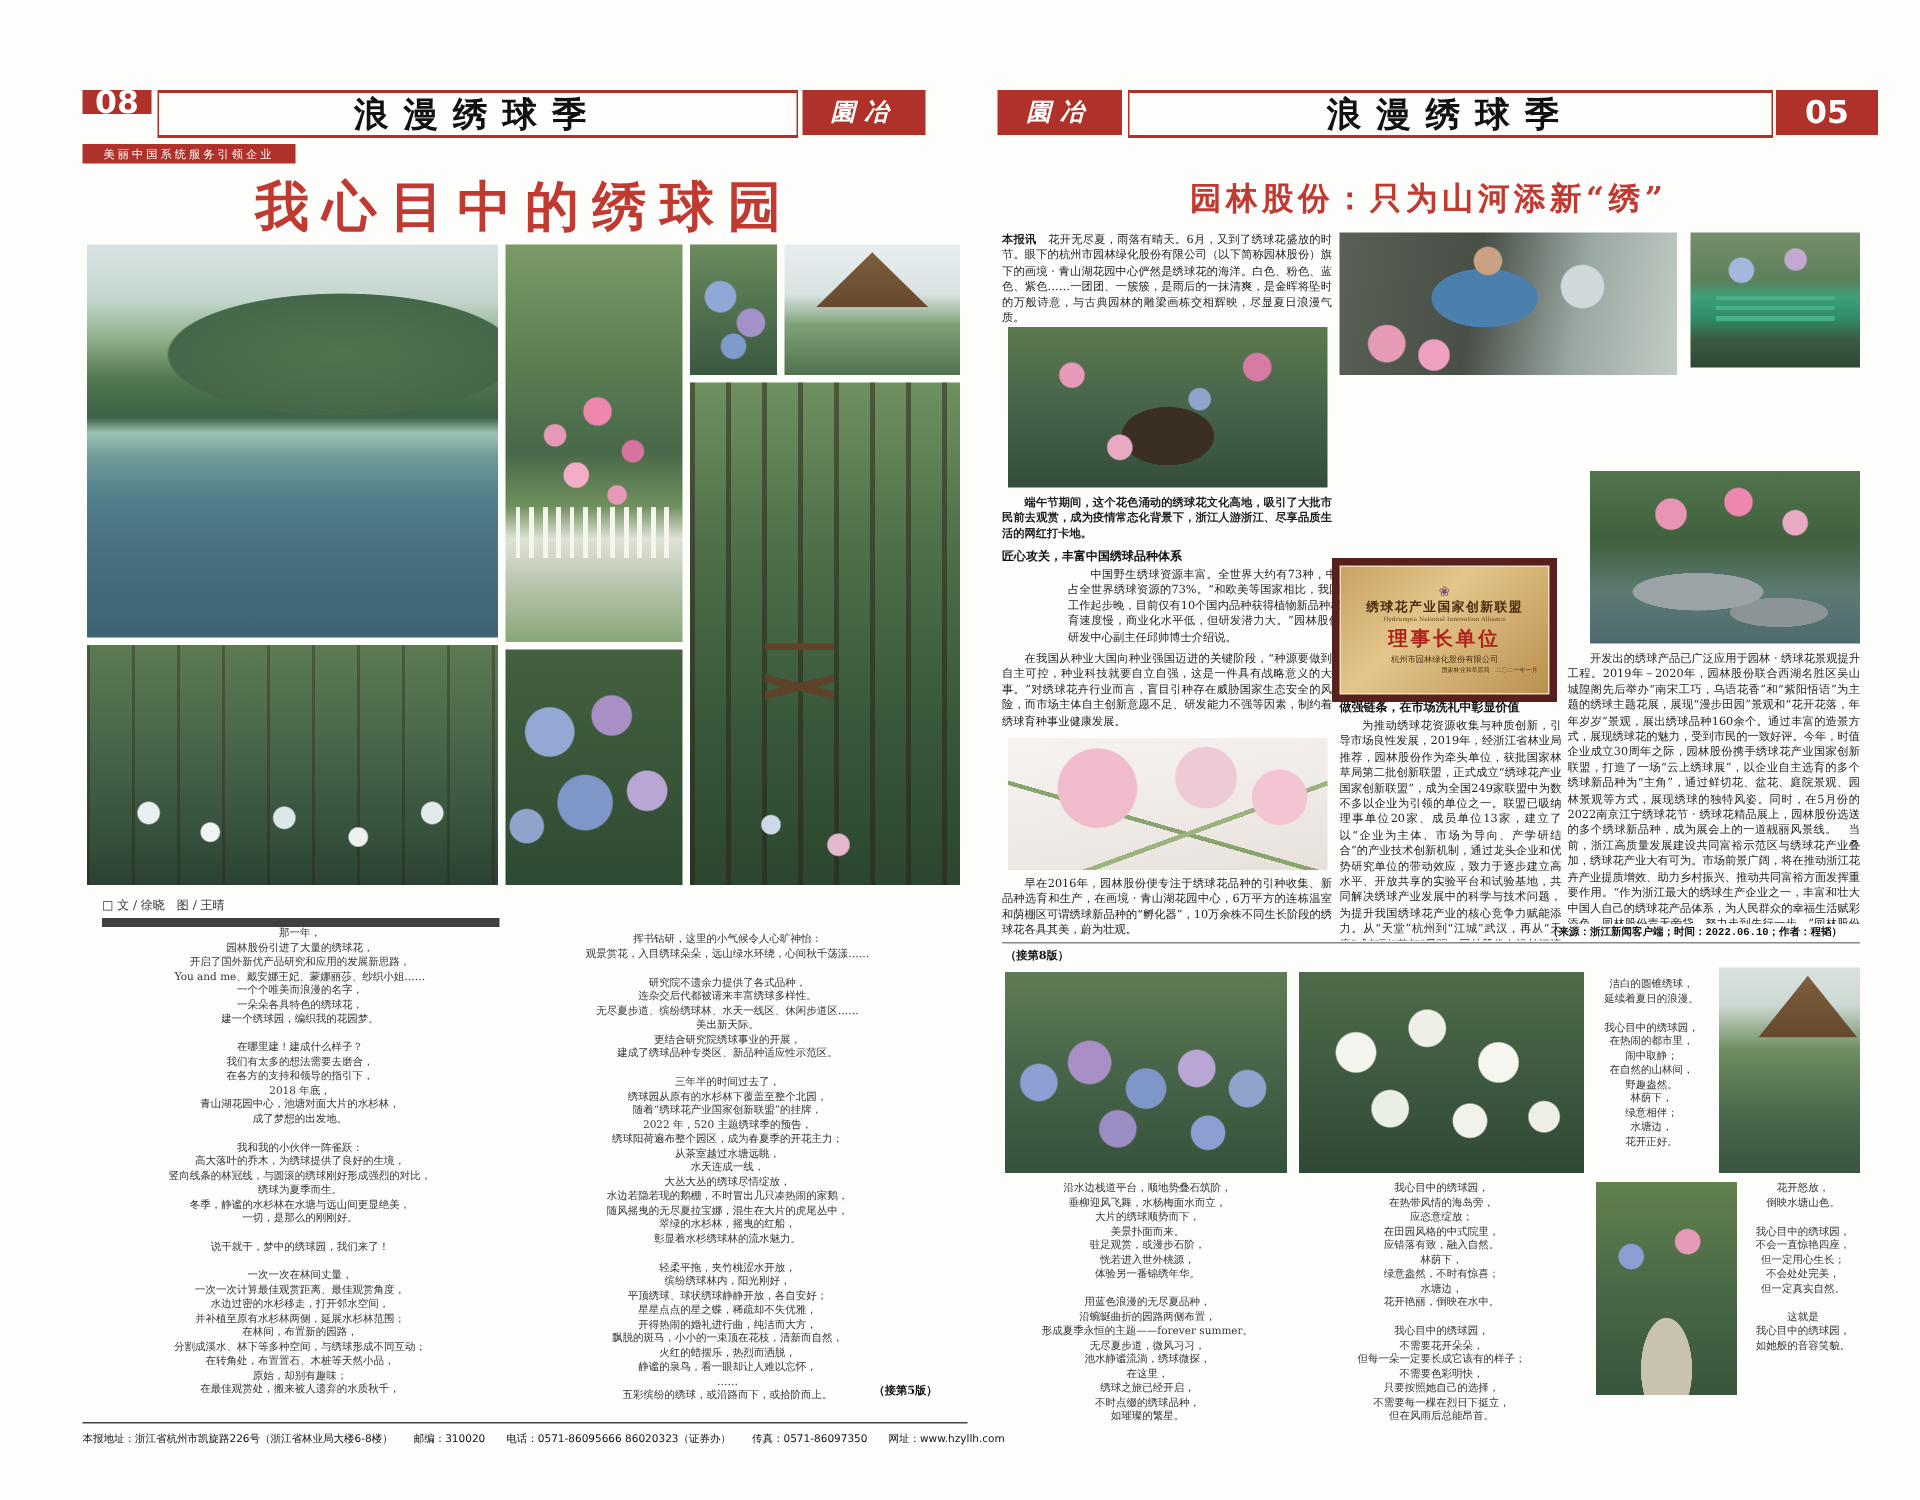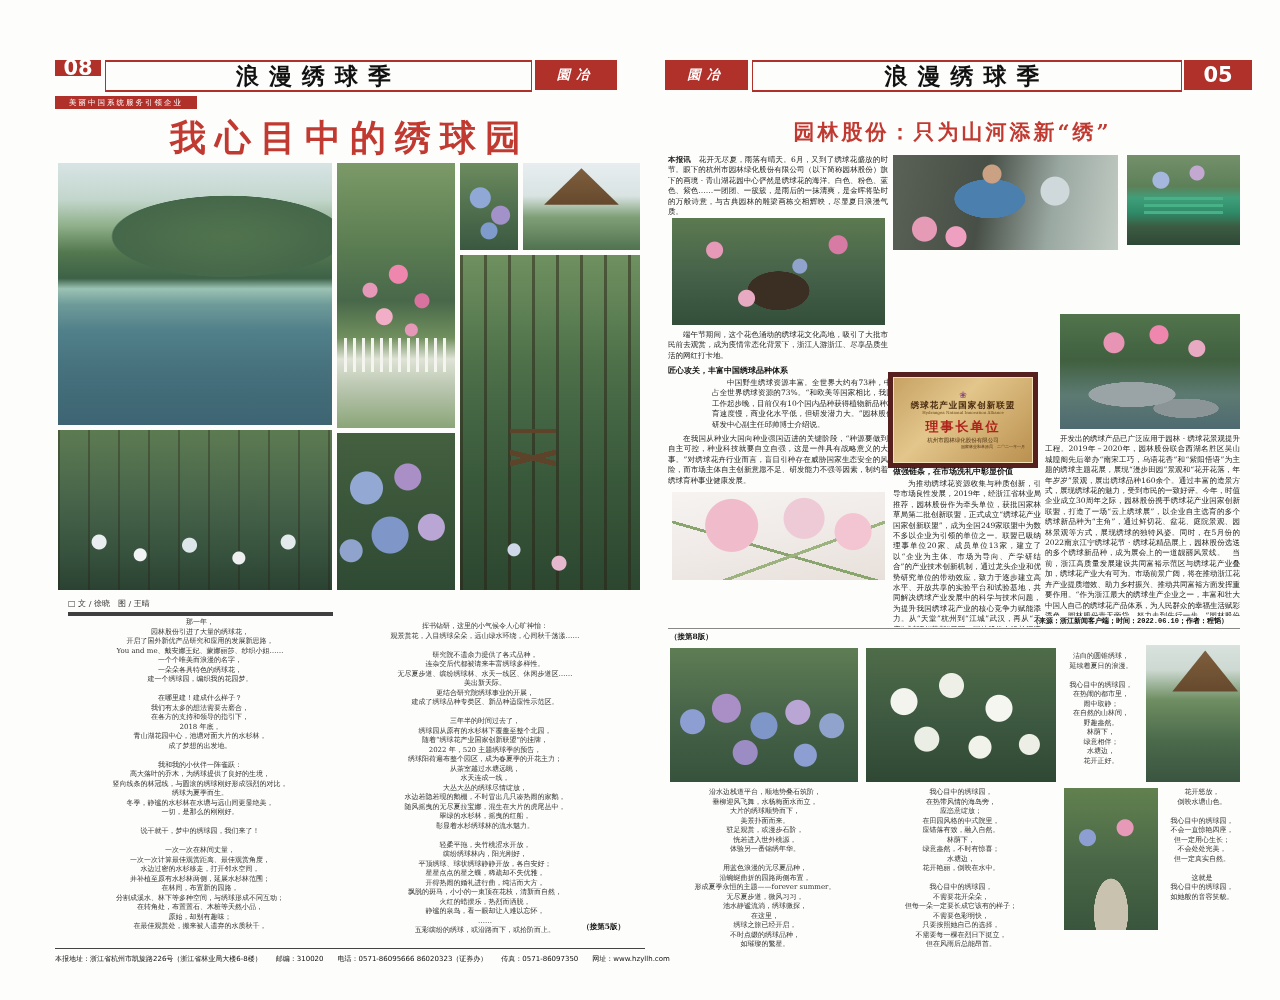--- a/index.html
+++ b/index.html
@@ -5,21 +5,21 @@
   html,body{margin:0;padding:0;background:#ffffff;}
   .canvas{position:relative;width:1280px;height:1000px;background:#fdfdfb;overflow:hidden;
           font-family:"DejaVu Serif", serif;color:#222;}
   .page{position:absolute;top:60px;height:915px;}
   .page.left{left:55px;width:590px;}
   .page.right{left:660px;width:585px;}
   .abs{position:absolute;}
   
   .redbox{background:#b0302a;color:#fff;display:flex;align-items:center;justify-content:center;}
   .numbox{font-family:"DejaVu Sans",sans-serif;font-size:21px;font-weight:bold;}
-  .mastbox{font-size:13px;font-weight:bold;font-style:italic;letter-spacing:6px;}
+  .mastbox{font-size:16px;font-weight:bold;font-style:italic;letter-spacing:6px;}
   .titlebox{border:1px solid #b0302a;border-top-width:2px;border-bottom-width:2px;
             display:flex;align-items:center;justify-content:center;
             font-size:23px;font-weight:bold;letter-spacing:10px;color:#111;}
   .tagline{background:#b0302a;color:#fff;font-size:7.5px;letter-spacing:2px;
            display:flex;align-items:center;justify-content:center;font-family:"DejaVu Sans",sans-serif;}
   .headline{color:#c13a32;font-weight:bold;text-align:center;}
   .headline.big{font-size:36px;letter-spacing:9px;}
   .headline.med{font-size:21px;letter-spacing:3px;}
   
   .ph{position:absolute;overflow:hidden;background:#567;}
@@ -121,21 +121,21 @@
     linear-gradient(180deg,#4f6c49 0%,#3d5840 55%,#2f4834 100%);}
   .ph-pav2{background:linear-gradient(180deg,#d9e2de 0%,#cdd9d2 18%,#6f8e62 40%,#4b6a4b 70%,#3a5440 100%);}
   .ph-pav2::before{content:"";position:absolute;left:28%;top:4%;width:70%;height:30%;
     background:linear-gradient(180deg,#7e5f3e,#66492d);clip-path:polygon(50% 0,100% 100%,0 100%);}
   .ph-path2{background:
     radial-gradient(circle at 25% 35%, #8d9fd2 0 8px, rgba(0,0,0,0) 9px),
     radial-gradient(circle at 65% 28%, #e79ab8 0 8px, rgba(0,0,0,0) 9px),
     radial-gradient(ellipse 30% 40% at 50% 88%, #c9c2ae 0 60%, rgba(0,0,0,0) 61%),
     linear-gradient(180deg,#62814f 0%,#4a6847 50%,#39553d 100%);}
   
-  .byline{font-size:8px;color:#333;border-bottom:4px solid #404040;padding-bottom:3px;}
+  .byline{font-size:8px;color:#333;border-bottom:6px solid #404040;padding-bottom:3px;}
   .poem{font-size:7px;line-height:9.5px;text-align:center;color:#333;white-space:pre-line;}
   .art{font-size:7.5px;line-height:10.4px;text-align:justify;color:#1d1d1d;margin:0;text-indent:2em;}
   .art.noind{text-indent:0;}
   .lede{font-weight:bold;font-family:"DejaVu Sans",sans-serif;}
   .subhead{font-size:8px;font-weight:bold;font-family:"DejaVu Sans",sans-serif;color:#111;}
   .contnote{font-size:7.5px;font-weight:bold;color:#111;}
   .source{font-size:7px;font-weight:bold;color:#111;text-align:right;}
   .footer{font-size:7px;color:#111;border-top:1px solid #444;padding-top:5px;
           font-family:"DejaVu Sans",sans-serif;white-space:nowrap;}
   .divider{border-top:1px solid #888;}
@@ -246,25 +246,26 @@
 
   <section class="page right">
     <div class="abs redbox mastbox" style="left:5px;top:0;width:83px;height:30px;">園冶</div>
     <div class="abs titlebox" style="left:92px;top:0;width:428px;height:28px;">浪漫绣球季</div>
     <div class="abs redbox numbox" style="left:524px;top:0;width:68px;height:30px;">05</div>
 
     <h2 class="abs headline med" style="left:0;top:58px;width:585px;margin:0;">园林股份：只为山河添新“绣”</h2>
 
     <p class="abs art noind" style="left:8px;top:95px;width:220px;"><span class="lede">本报讯</span>　<span>花开无尽夏，雨落有晴天。6月，又到了绣球花盛放的时节。眼下的杭州市园林绿化股份有限公司（以下简称园林股份）旗下的画境 · 青山湖花园中心俨然是绣球花的海洋。白色、粉色、蓝色、紫色……一团团、一簇簇，是雨后的一抹清爽，是金晖将坠时的万般诗意，与古典园林的雕梁画栋交相辉映，尽显夏日浪漫气质。</span></p>
     <div class="abs ph ph-chair" style="left:12px;top:158px;width:213px;height:107px;"></div>
-    <p class="abs art" style="left:8px;top:270px;width:220px;">端午节期间，这个花色涌动的绣球花文化高地，吸引了大批市民前去观赏，成为疫情常态化背景下，浙江人游浙江、尽享品质生活的网红打卡地。</p>
+    <p class="abs art" style="left:8px;top:270px;width:220px;font-weight:bold;">端午节期间，这个花色涌动的绣球花文化高地，吸引了大批市民前去观赏，成为疫情常态化背景下，浙江人游浙江、尽享品质生活的网红打卡地。</p>
     <div class="abs subhead" style="left:8px;top:305px;width:220px;">匠心攻关，丰富中国绣球品种体系</div>
     <p class="abs art" style="left:8px;top:318px;width:220px;margin-left:44px;">中国野生绣球资源丰富。全世界大约有73种，中国有53种，占全世界绣球资源的73%。“和欧美等国家相比，我国绣球花育种工作起步晚，目前仅有10个国内品种获得植物新品种权，新品种培育速度慢，商业化水平低，但研发潜力大。”园林股份研究院植物研发中心副主任邱帅博士介绍说。</p>
     <p class="abs art" style="left:8px;top:374px;width:220px;">在我国从种业大国向种业强国迈进的关键阶段，“种源要做到自主可控，种业科技就要自立自强，这是一件具有战略意义的大事。”对绣球花卉行业而言，盲目引种存在威胁国家生态安全的风险，而市场主体自主创新意愿不足、研发能力不强等因素，制约着绣球育种事业健康发展。</p>
     <div class="abs ph ph-cutflowers" style="left:12px;top:432px;width:213px;height:88px;"></div>
+    <p class="abs art" style="left:8px;top:524px;width:220px;height:42px;overflow:hidden;">早在2016年，园林股份便专注于绣球花品种的引种收集、新品种选育和生产，在画境 · 青山湖花园中心，6万平方的连栋温室和荫棚区可谓绣球新品种的“孵化器”，10万余株不同生长阶段的绣球花各具其美，蔚为壮观。</p>
 
     <div class="abs ph ph-microscope" style="left:233px;top:95px;width:225px;height:95px;"></div>
     <div class="abs plaque" style="left:228px;top:312px;width:140px;height:86px;">
       <div class="emb">❀</div>
       <div class="t">绣球花产业国家创新联盟</div>
       <div class="s">Hydrangea National Innovation Alliance</div>
       <div class="m">理事长单位</div>
       <div class="h">杭州市园林绿化股份有限公司</div>
       <div class="d">国家林业和草原局　二〇二一年一月</div>
     </div>

